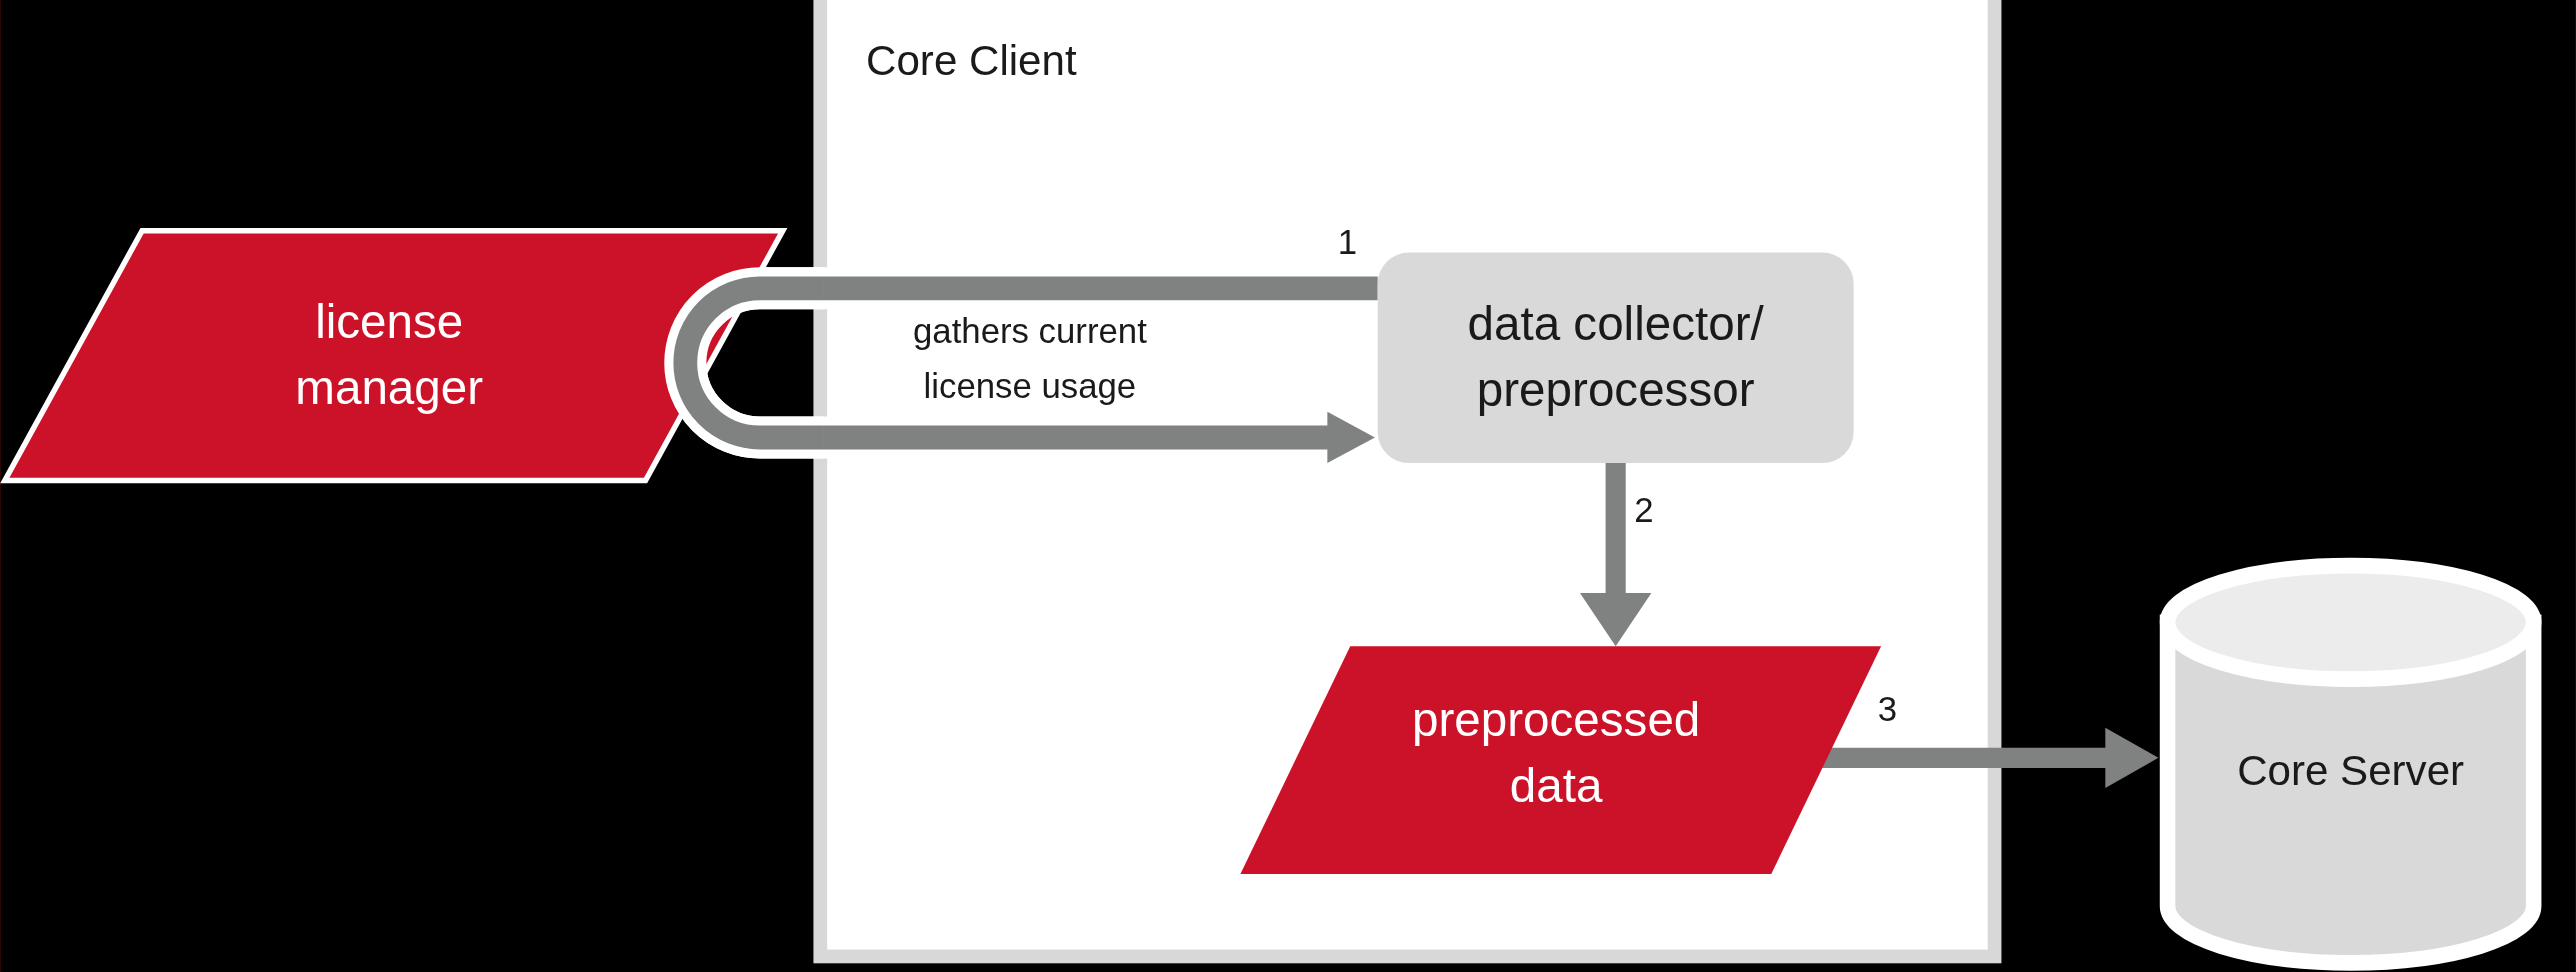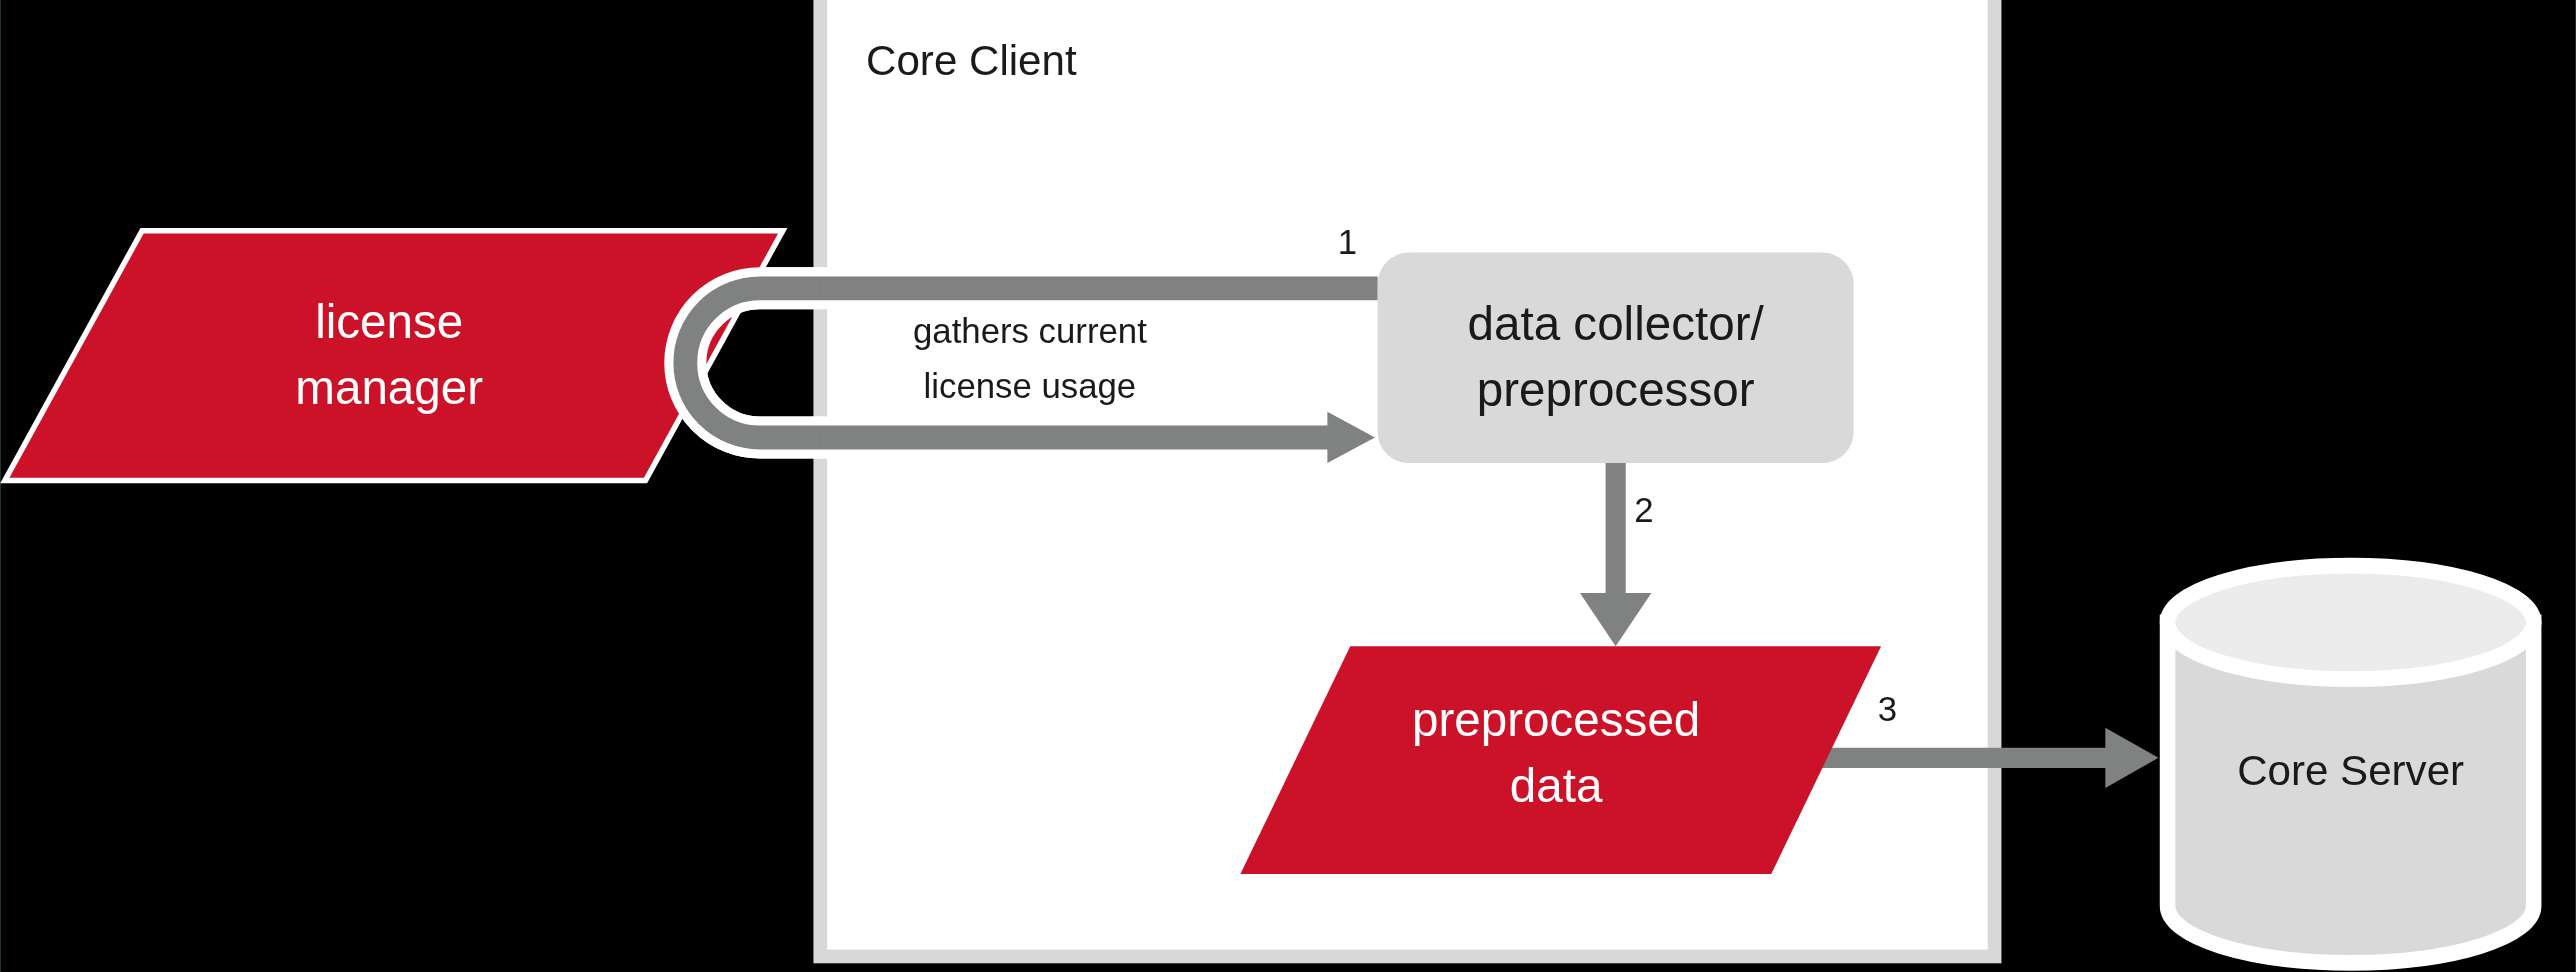--- a/index.html
+++ b/index.html
@@ -4,21 +4,21 @@
 <style>
   html, body {
     margin: 0;
     padding: 0;
     background: #000000;
   }
   #stage {
     position: relative;
     width: 2576px;
     height: 972px;
-    background: #7dd3fc;
+    background: #b91c1c;
     overflow: hidden;
     font-family: "Liberation Sans", sans-serif;
   }
   #diagram-svg {
     position: absolute;
     top: 0;
     left: 0;
     width: 2576px;
     height: 972px;
     display: block;

